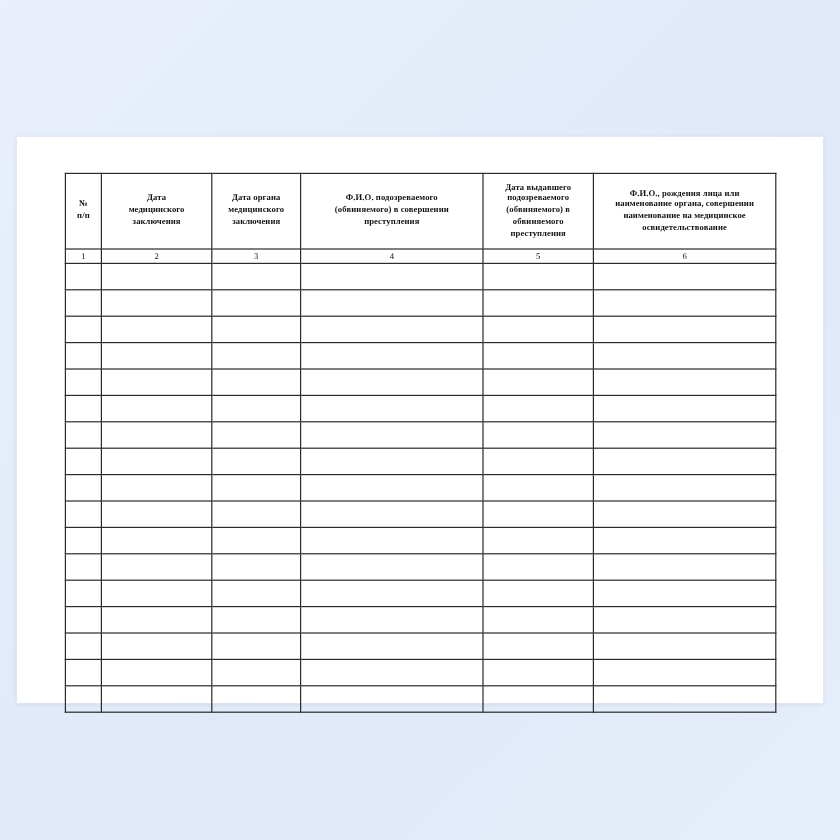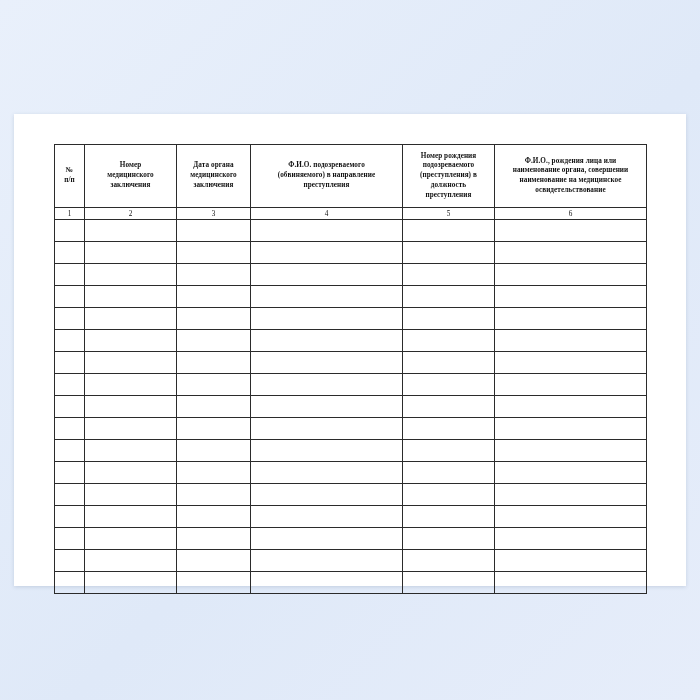--- a/index.html
+++ b/index.html
@@ -88,39 +88,39 @@
             <col class="c5">
             <col class="c6">
         </colgroup>
         <thead>
           <tr>
             <th class="hdr">
               <div>№</div>
               <div>п/п</div>
             </th>
             <th class="hdr">
-              <div>Номер</div>
+              <div>Дата</div>
               <div>медицинского</div>
               <div>заключения</div>
             </th>
             <th class="hdr">
               <div>Дата органа</div>
               <div>медицинского</div>
               <div>заключения</div>
             </th>
             <th class="hdr">
               <div>Ф.И.О. подозреваемого</div>
-              <div>(обвиняемого) в направление</div>
+              <div>(обвиняемого) в совершении</div>
               <div>преступления</div>
             </th>
             <th class="hdr">
-              <div>Номер рождения</div>
+              <div>Дата выдавшего</div>
               <div>подозреваемого</div>
-              <div>(преступления) в</div>
-              <div>должность</div>
+              <div>(обвиняемого) в</div>
+              <div>обвиняемого</div>
               <div>преступления</div>
             </th>
             <th class="hdr">
               <div>Ф.И.О., рождения лица или</div>
               <div>наименование органа, совершении</div>
               <div>наименование на медицинское</div>
               <div>освидетельствование</div>
             </th>
           </tr>
           <tr>

